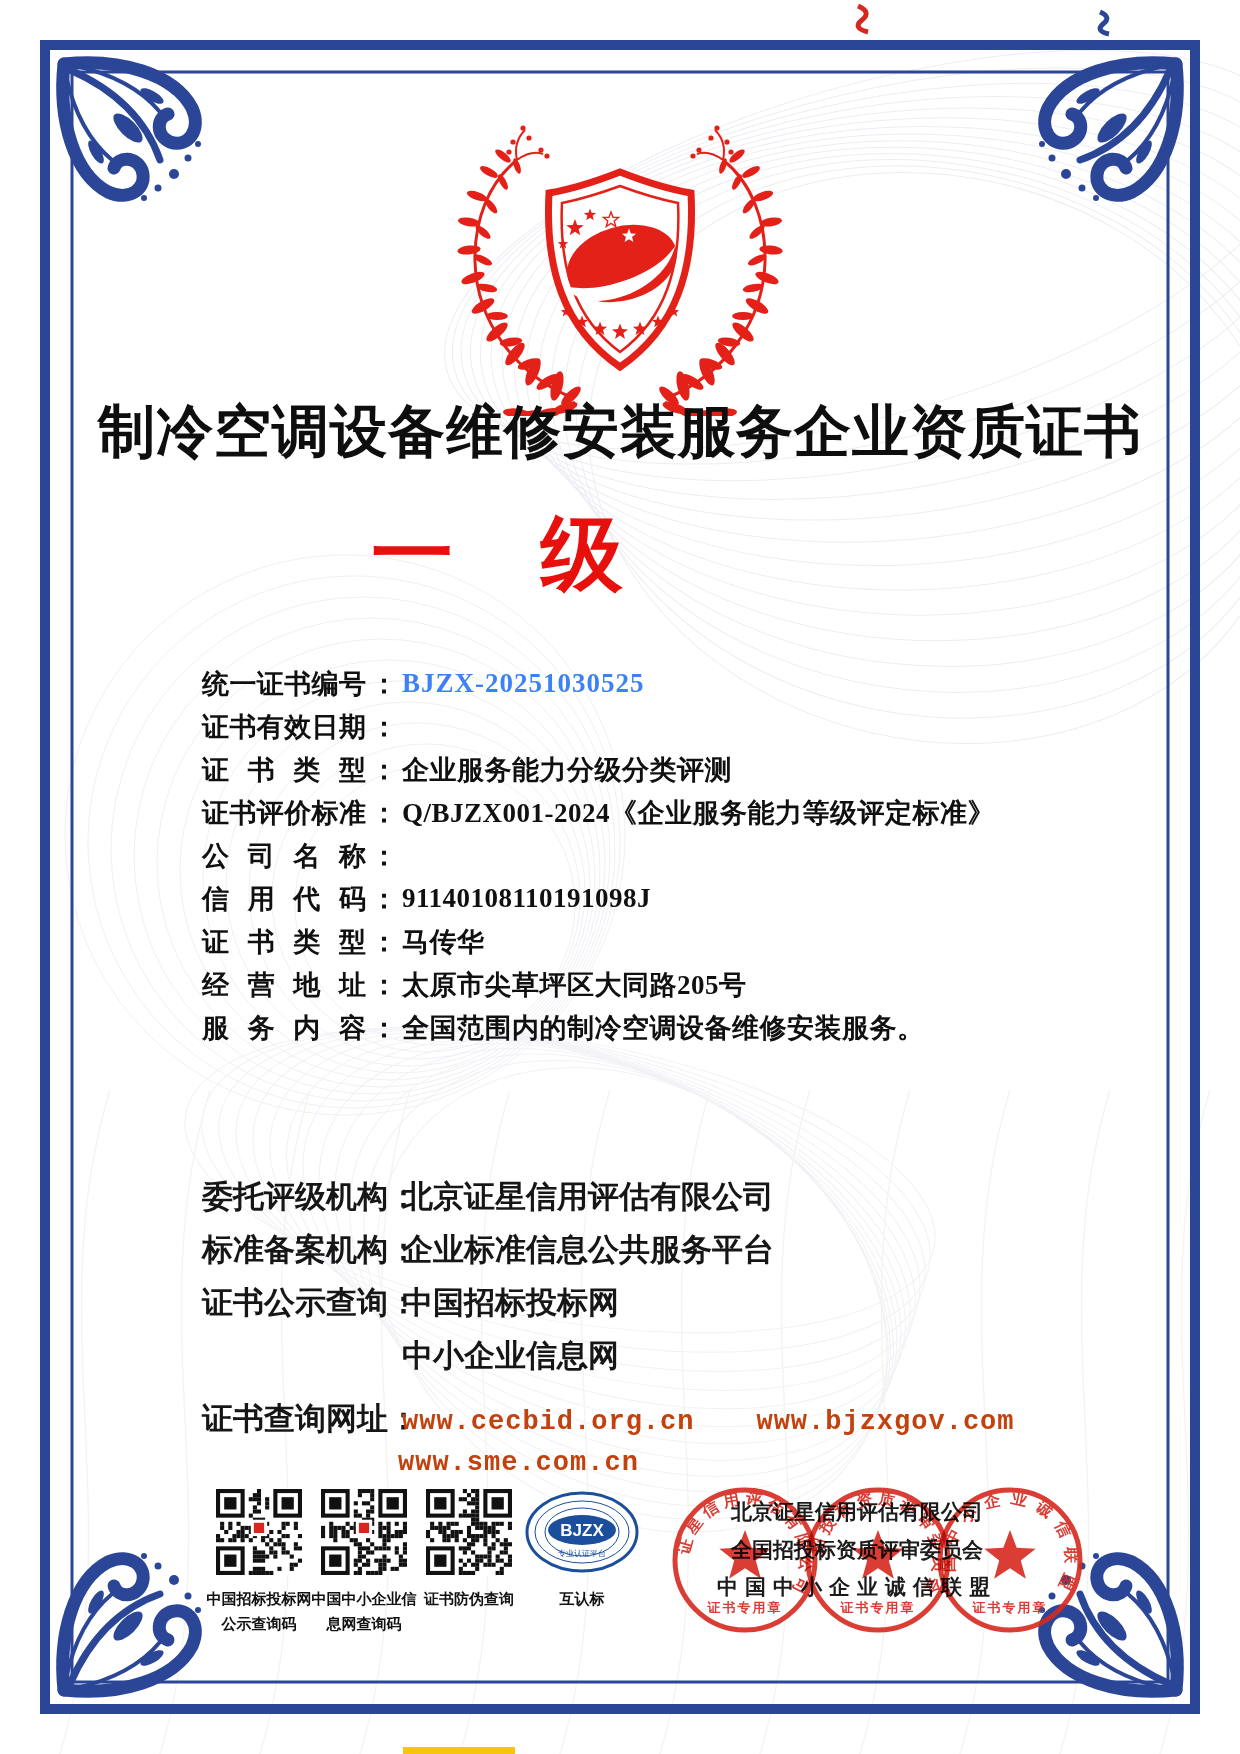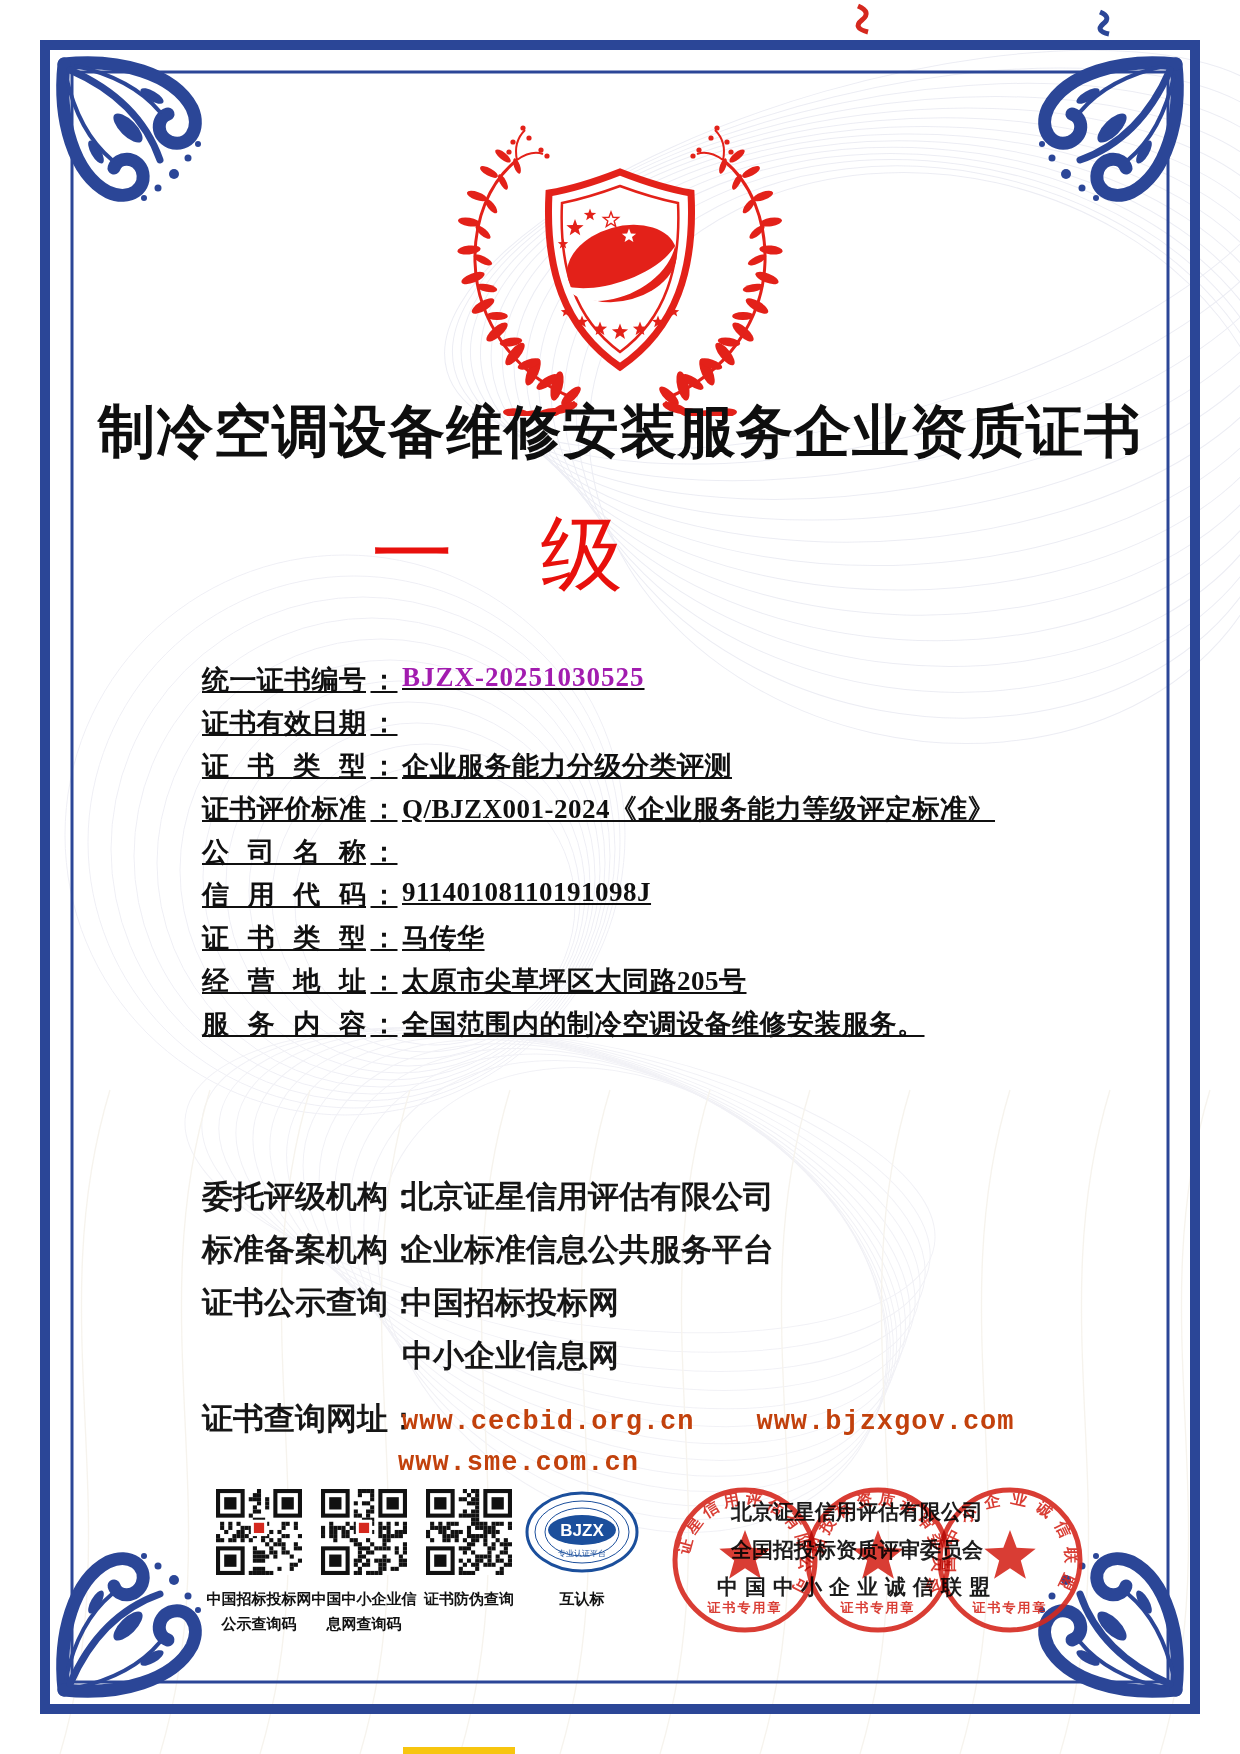--- a/index.html
+++ b/index.html
@@ -13,32 +13,32 @@
   .abs{position:absolute;}
 
   
   .logo{left:415px;top:116px;width:410px;height:300px;}
 
   
   .cert-title{left:0;top:394px;width:1240px;text-align:center;
     font-family:"Liberation Serif","DejaVu Serif",serif;font-weight:900;
     font-size:57px;letter-spacing:1px;color:#0e0e0e;white-space:nowrap;}
   .cert-grade{left:0;top:500px;width:1000px;text-align:center;
-    font-family:"Liberation Serif","DejaVu Serif",serif;font-weight:400;
+    font-family:"Liberation Serif","DejaVu Serif",serif;font-weight:700;
     font-size:82px;color:#e8100c;letter-spacing:6px;word-spacing:55px;white-space:nowrap;}
 
   
   .details{left:202px;top:662px;width:860px;}
-  .drow{display:flex;align-items:flex-start;height:43px;
+  .drow{display:flex;align-items:center;height:43px;
     font-family:"Liberation Serif","DejaVu Serif",serif;font-weight:700;
-    font-size:27px;color:#101010;text-decoration:underline;}
+    font-size:27px;color:#101010;}
   .dlabel{display:inline-block;width:164px;text-align:justify;text-align-last:justify;}
   .dcolon{display:inline-block;width:36px;text-align:center;font-weight:700;}
   .dvalue{white-space:nowrap;letter-spacing:.5px;}
-  .dvalue.red{color:#a21caf;letter-spacing:1px;}
+  .dvalue.red{color:#3b82f6;letter-spacing:1px;}
 
   
   .agencies{left:202px;top:1176px;width:900px;}
   .arow{height:53px;font-size:31px;font-weight:600;color:#161616;white-space:nowrap;}
   .alabel{display:inline-block;width:200px;}
   .aindent{display:inline-block;width:200px;}
 
   .query-row{left:202px;top:1398px;white-space:nowrap;font-size:31px;font-weight:600;color:#161616;}
   .url{font-family:"Liberation Mono","DejaVu Sans Mono",monospace;
     font-size:27px;font-weight:700;color:#c2410c;letter-spacing:1px;}

